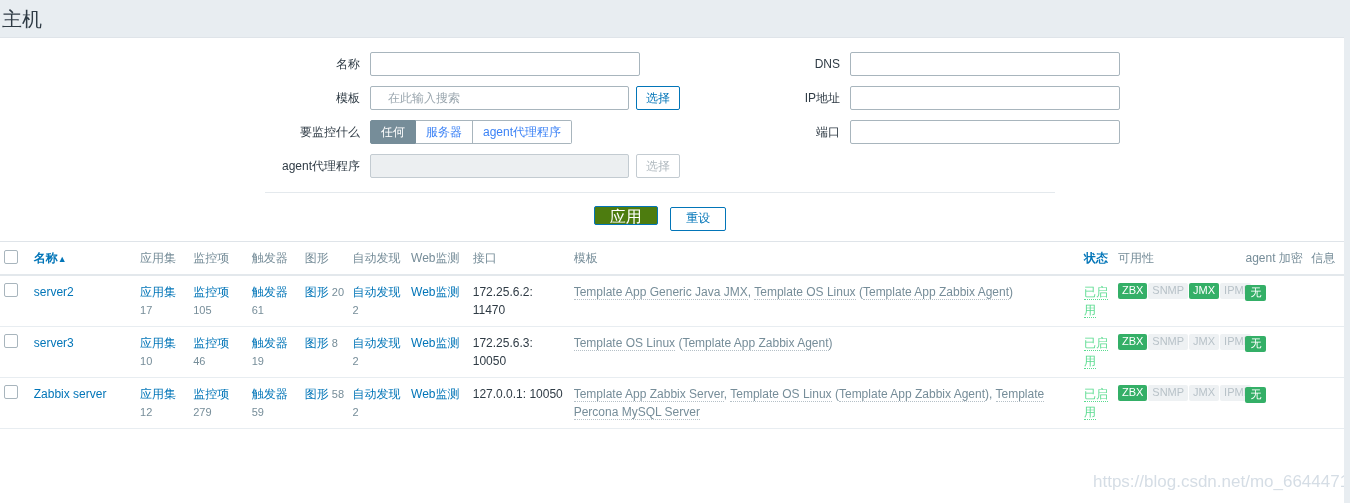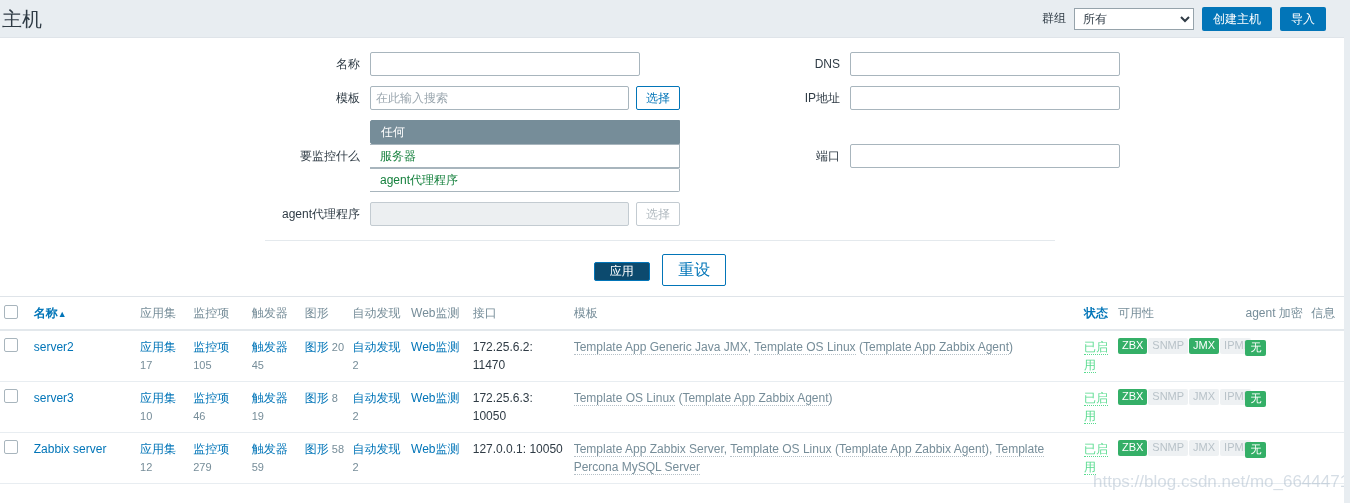--- a/index.html
+++ b/index.html
@@ -14,21 +14,21 @@
   }
   .page { position: relative; width: 1350px; height: 503px; background:#fff; }
 
   
   .header {
     position: relative;
     height: 38px;
     background: #e8edf1;
     border-bottom: 1px solid #dfe4e9;
     display: flex; align-items: center;
-    padding: 0 16px 0 0;
+    padding: 0 10px 0 0;
   }
   .page-title {
     font-size: 20px;
     color: #2f3b45;
     font-weight: 400;
     margin-left: 2px;
     line-height: 38px;
   }
   .header-right {
     margin-left: auto;
@@ -97,21 +97,21 @@
     text-align: right;
     padding-right: 10px;
     font-size: 12px;
     color: #2f3b45;
     white-space: nowrap;
   }
   .f-input {
     width: 270px; height: 24px;
     border: 1px solid #a8b5bd;
     background:#fff;
-    padding: 0 5px;
+    padding: 0 17px;
     font-size: 12px;
     color: #2f3b45;
     font-family: "Liberation Sans", sans-serif;
     border-radius:2px;
   }
   .f-input::placeholder { color:#9aa6ae; }
   .f-input.disabled { background:#eceff1; border-color:#c3cbd1; }
   .select-btn {
     margin-left: 7px;
     height: 24px;
@@ -119,52 +119,52 @@
     background:#fff;
     border:1px solid #0275b8;
     color:#0275b8;
     font-size:12px;
     border-radius:2px;
     cursor:pointer;
     padding: 0 5px;
     font-family: "Liberation Sans", sans-serif;
   }
   .select-btn.disabled { border-color:#c3cbd1; color:#b0b9bf; cursor:default; }
-  .radio-group { display:flex;flex-direction:column; }
+  .radio-group { display:flex; }
   .radio-item {
     height:24px; line-height:22px;
     border:1px solid #a8b5bd;
     border-left: none;
     background:#fff;
     padding: 0 10px;
     font-size:12px;
-    color:#15803d;
+    color:#3b82f6;
     cursor:pointer;
   }
   .radio-item:first-child { border-left: 1px solid #a8b5bd; border-radius:2px 0 0 2px; }
   .radio-item:last-child { border-radius: 0 2px 2px 0; }
   .radio-item.active { background:#768d99; color:#fff; border-color:#768d99; }
   .filter-sep {
     width: 790px;
     margin: 14px auto 0 265px;
     border-top: 1px solid #e4e9ed;
   }
   .filter-actions {
     text-align:center;
     padding-top: 13px;
     margin-left: -30px;
   }
   .btn-apply {
-    background:#0c4a6e; color:#fff; border:1px solid #0275b8;
-    height:19px; padding:0 15px; font-size:12px; border-radius:2px; cursor:pointer;
+    background:#4d7c0f; color:#fff; border:1px solid #0275b8;
+    height:19px; padding:0 15px; font-size:16px; border-radius:2px; cursor:pointer;
     font-family:"Liberation Sans", sans-serif;
   }
   .btn-reset {
     background:#fff; color:#0275b8; border:1px solid #0275b8;
-    height:32px; padding:0 15px; font-size:16px; border-radius:2px; cursor:pointer;
+    height:24px; padding:0 15px; font-size:12px; border-radius:2px; cursor:pointer;
     margin-left: 9px;
     font-family:"Liberation Sans", sans-serif;
   }
 
   
   table.hosts { width: 1350px; border-collapse: collapse; table-layout: fixed; }
   table.hosts th {
     font-size: 12px;
     font-weight: normal;
     color: #768d99;
@@ -255,28 +255,20 @@
   }
   .rail { position:absolute; right:0; top:0; width:6px; height:503px; background:#e8edf1; }
 </style>
 </head>
 <body>
 
 <div class="page">
 
   <div class="header">
     <div class="page-title">主机</div>
-    <div class="header-right">
-      <span class="group-label">群组</span>
-      <select class="group-select">
-        <option>所有</option>
-      </select>
-      <button class="btn">创建主机</button>
-      <button class="btn">导入</button>
-    </div>
   </div>
 
 
   <div class="filter-panel">
     <div class="filter-grid">
 
       <div class="f-label">名称</div>
       <div>
         <input class="f-input" type="text" value="" style="">
       </div>
@@ -350,21 +342,21 @@
         <th class="col-enc">agent 加密</th>
         <th class="col-info">信息</th>
       </tr>
     </thead>
     <tbody id="rows-body">
         <tr>
           <td class="col-chk"><span class="chk"></span></td>
           <td class="col-name"><a class="lnk">server2</a></td>
           <td class="col-app"><a class="lnk">应用集</a><span class="cnt"> 17</span></td>
           <td class="col-item"><a class="lnk">监控项</a><span class="cnt"> 105</span></td>
-          <td class="col-trig"><a class="lnk">触发器</a><span class="cnt"> 45</span></td>
+          <td class="col-trig"><a class="lnk">触发器</a><span class="cnt"> 61</span></td>
           <td class="col-graph"><a class="lnk">图形</a><span class="cnt"> 20</span></td>
           <td class="col-disc"><a class="lnk">自动发现</a><span class="cnt"> 2</span></td>
           <td class="col-web"><a class="lnk">Web监测</a></td>
           <td class="col-iface">172.25.6.2: 11470</td>
           <td class="col-tmpl"><a class="tpl">Template App Generic Java JMX</a><span style="color: rgb(118, 141, 153);">, </span><a class="tpl">Template OS Linux</a><span style="color: rgb(118, 141, 153);"> (</span><a class="tpl">Template App Zabbix Agent</a><span style="color: rgb(118, 141, 153);">)</span></td>
           <td class="col-stat"><a class="enabled">已启用</a></td>
           <td class="col-avail">
             <div class="avail">
               <span class="av on">ZBX</span>
               <span class="av off">SNMP</span>

